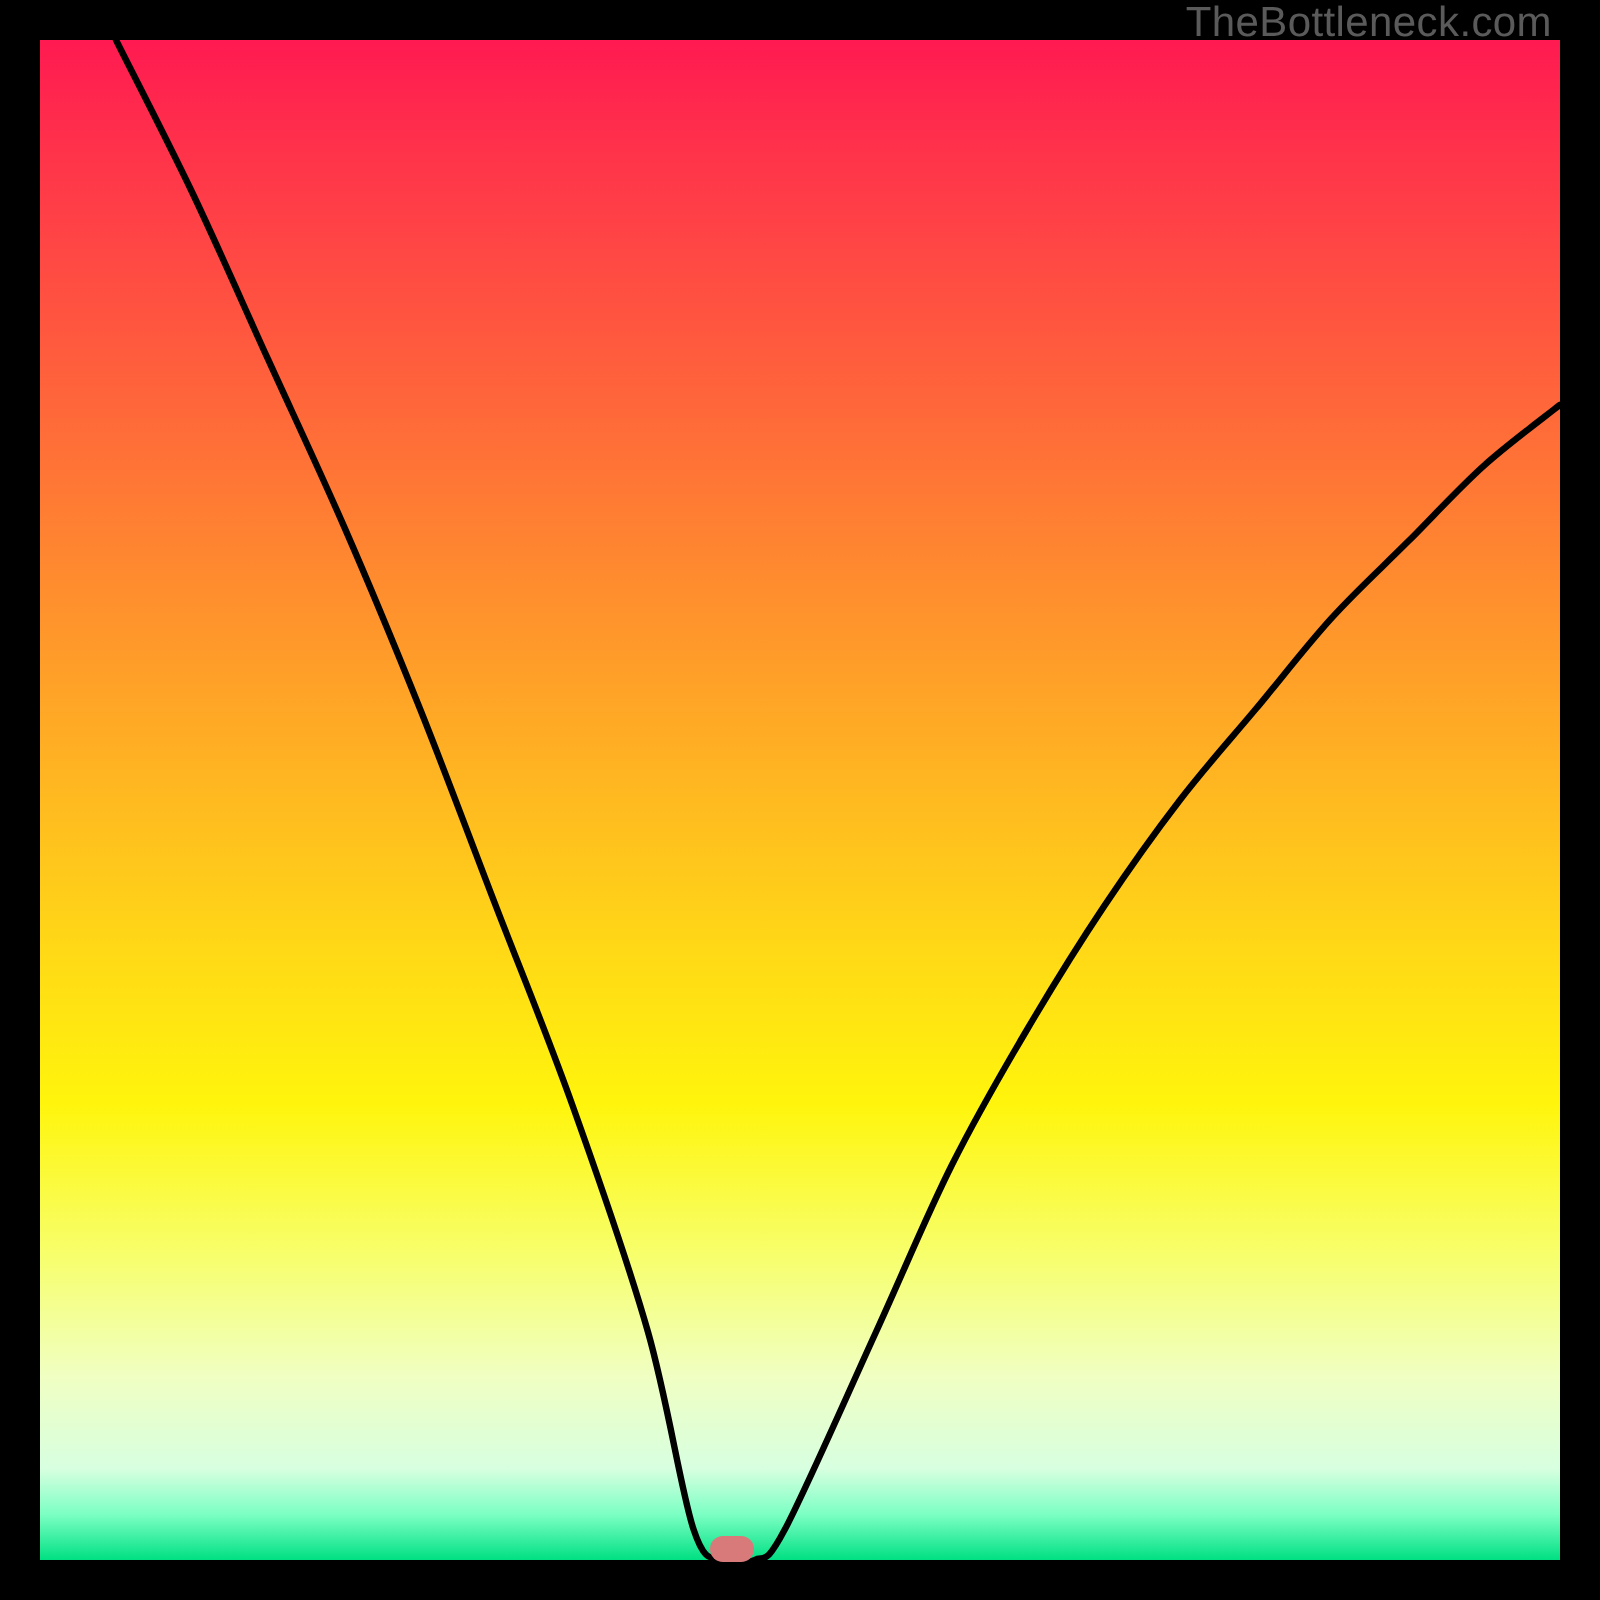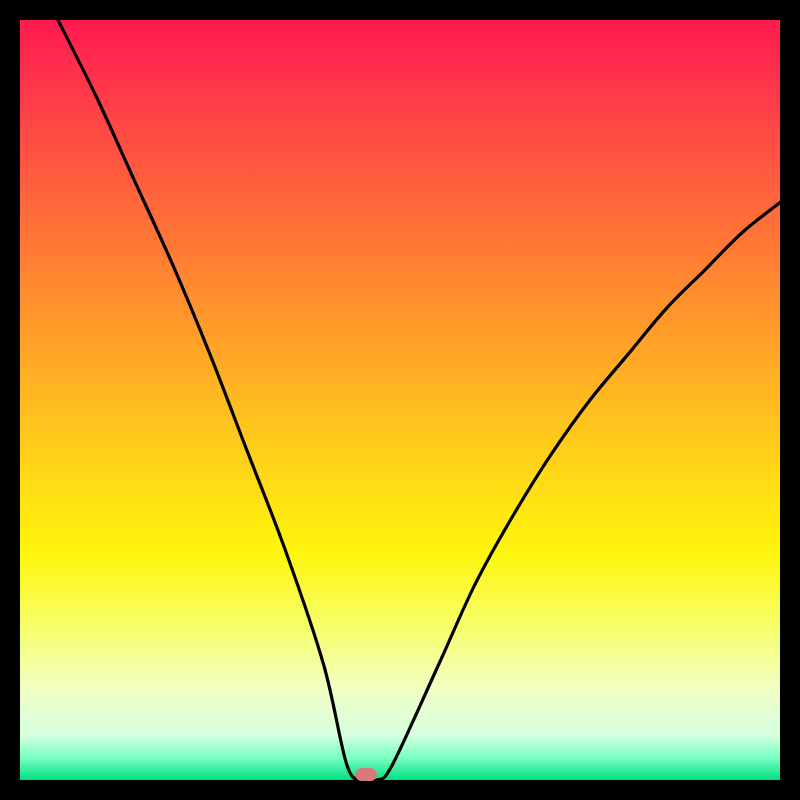--- a/index.html
+++ b/index.html
@@ -71,13 +71,14 @@
 
 <div class="frame">
   <div class="plot-area"></div>
 
   <svg class="curve" viewBox="0 0 760 760" preserveAspectRatio="none">
     <path fill="none" stroke="#000" stroke-width="3.2" stroke-linecap="round" d="M 38.0 0.0 C 44.3 12.7, 63.3 49.4, 76.0 76.0 C 88.7 102.6, 101.3 131.7, 114.0 159.6 C 126.7 187.5, 139.3 214.1, 152.0 243.2 C 164.7 272.3, 177.3 302.7, 190.0 334.4 C 202.7 366.1, 215.3 400.3, 228.0 433.2 C 240.7 466.1, 253.3 496.5, 266.0 532.0 C 278.7 567.5, 293.9 610.5, 304.0 646.0 C 314.1 681.5, 320.5 725.8, 326.8 744.8 C 333.1 763.8, 336.9 757.5, 342.0 760.0 C 347.1 762.5, 352.1 762.5, 357.2 760.0 C 362.3 757.5, 362.3 763.8, 372.4 744.8 C 382.5 725.8, 404.1 676.4, 418.0 646.0 C 431.9 615.6, 443.3 587.7, 456.0 562.4 C 468.7 537.1, 481.3 515.5, 494.0 494.0 C 506.7 472.5, 519.3 452.2, 532.0 433.2 C 544.7 414.2, 557.3 396.5, 570.0 380.0 C 582.7 363.5, 595.3 349.6, 608.0 334.4 C 620.7 319.2, 633.3 302.7, 646.0 288.8 C 658.7 274.9, 671.3 263.5, 684.0 250.8 C 696.7 238.1, 709.3 224.2, 722.0 212.8 C 734.7 201.4, 753.7 187.5, 760.0 182.4"></path>
   </svg>
 
   <div class="marker" style="left:355px; top:768px; width:22px; height:13px; background:#d87a7a;"></div>
 
+  <div class="watermark">TheBottleneck.com</div>
 </div>
 
 </body></html>

